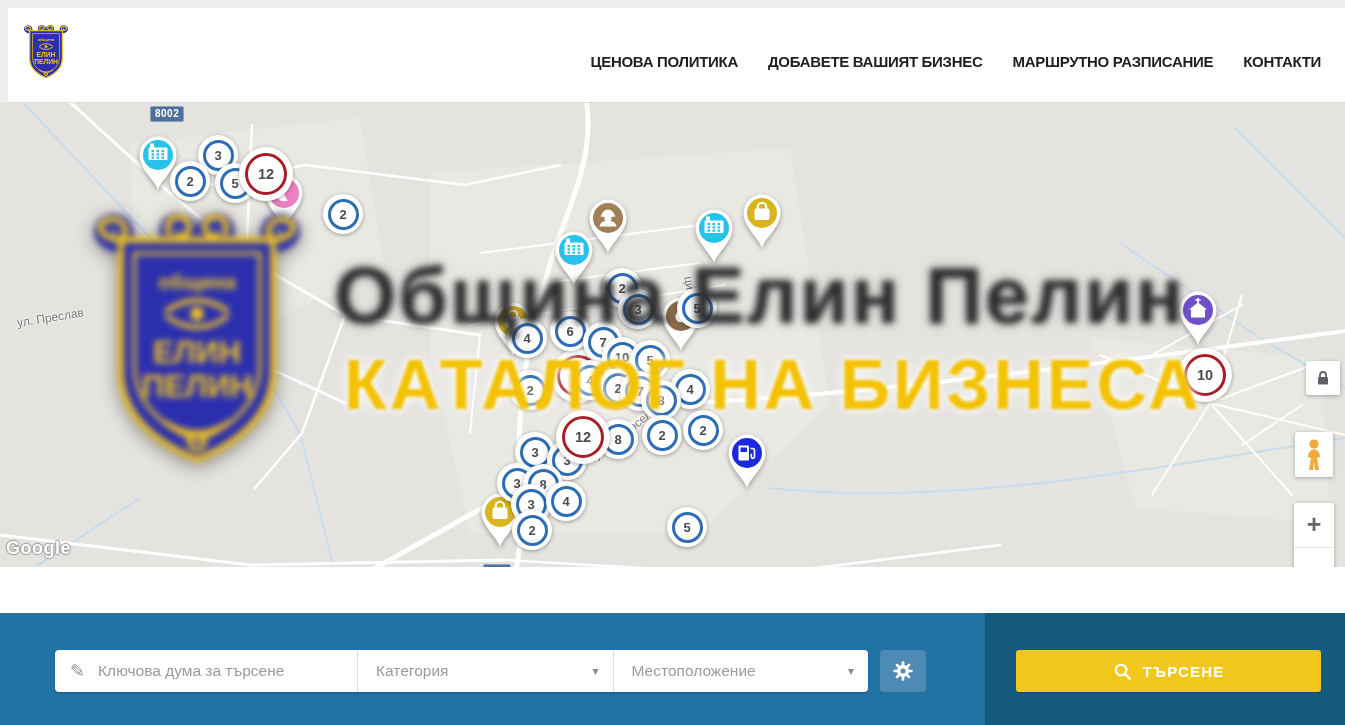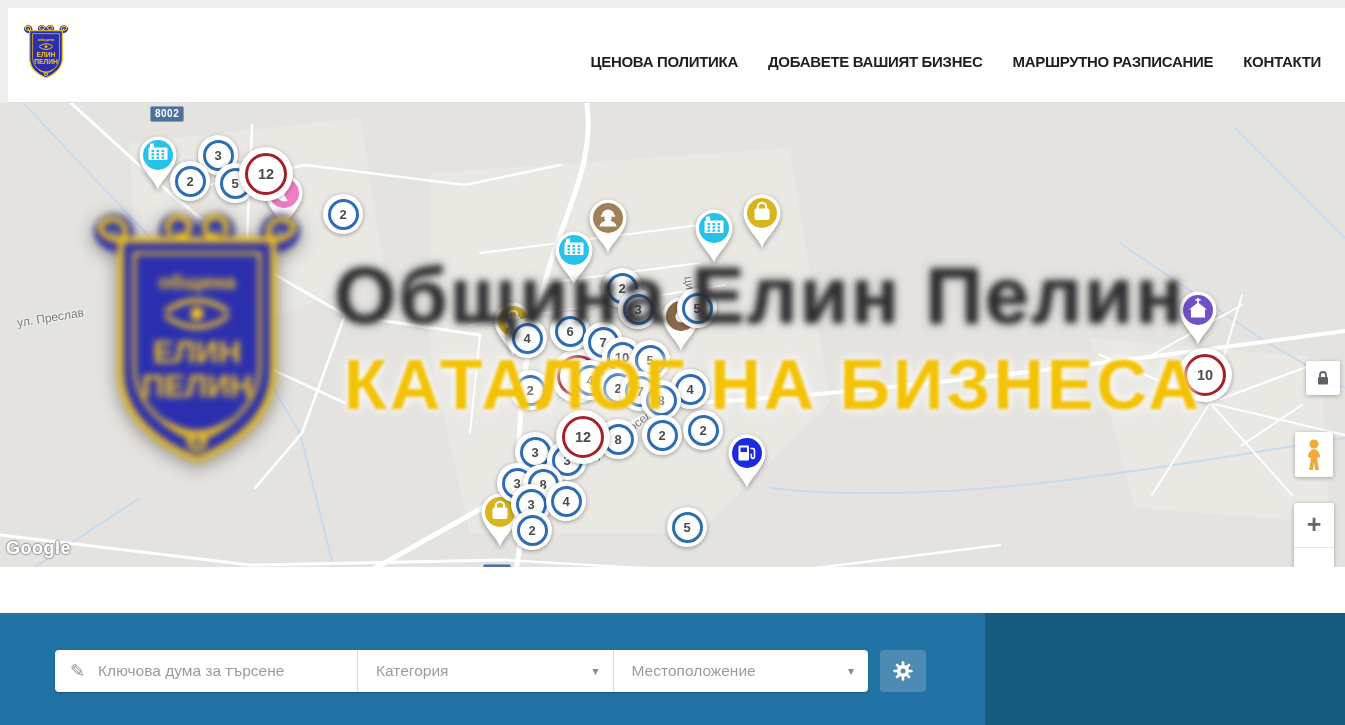--- a/index.html
+++ b/index.html
@@ -446,13 +446,20 @@
         <rect x="8.8" y="1.2" width="2.4" height="4.2" rx="0.9" transform="rotate(180 10 10)"></rect>
         <rect x="8.8" y="1.2" width="2.4" height="4.2" rx="0.9" transform="rotate(225 10 10)"></rect>
         <rect x="8.8" y="1.2" width="2.4" height="4.2" rx="0.9" transform="rotate(270 10 10)"></rect>
         <rect x="8.8" y="1.2" width="2.4" height="4.2" rx="0.9" transform="rotate(315 10 10)"></rect>
         <circle cx="10" cy="10" r="5.6"></circle>
       </g>
       <circle cx="10" cy="10" r="2.3" fill="#4d8bb4"></circle>
     </svg>
   </div>
 
+  <div class="search-btn">
+    <svg width="19" height="19" viewBox="0 0 20 20">
+      <circle cx="8.5" cy="8.5" r="5.6" fill="none" stroke="#fff" stroke-width="2.3"></circle>
+      <line x1="12.8" y1="12.8" x2="17.6" y2="17.6" stroke="#fff" stroke-width="2.6" stroke-linecap="round"></line>
+    </svg>
+    <span>ТЪРСЕНЕ</span>
+  </div>
 </div>
 
 </body></html>

